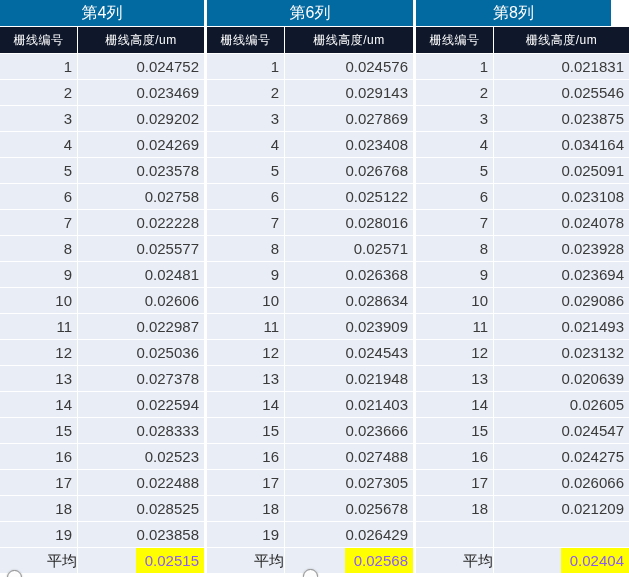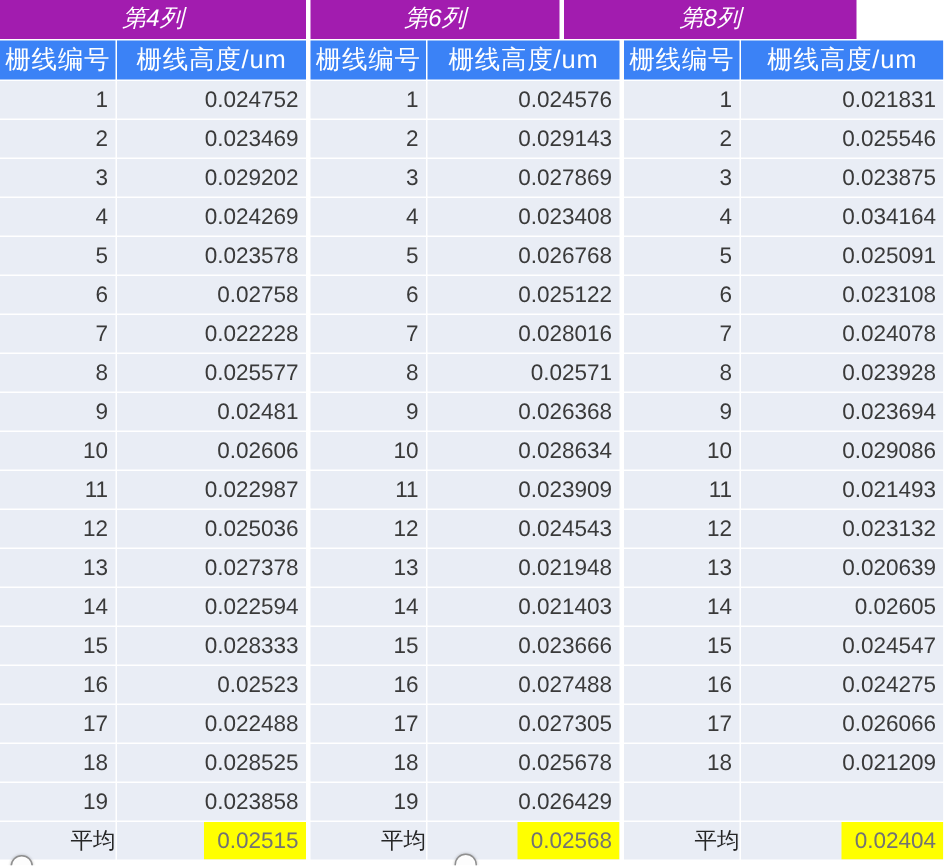--- a/index.html
+++ b/index.html
@@ -14,28 +14,28 @@
   .hrow .cell{height:26px;line-height:26px;}
   
   .c0{width:77px;margin-right:1px;}
   .c1{width:126px;margin-right:3px;}
   .c2{width:77px;margin-right:1px;}
   .c3{width:128px;margin-right:3px;}
   .c4{width:77px;margin-right:1px;}
   .c5{width:135px;}
   
   .hdr0{width:204px;margin-right:3px;}
-  .hdr1{width:166px;margin-right:3px;}
+  .hdr1{width:206px;margin-right:3px;}
   .hdr2{width:195px;}
-  .ghead{background:#a21caf;color:#ffffff;text-align:center;font-size:16px;font-style:italic;}
-  .sub{background:#3b82f6;color:#ffffff;text-align:center;font-size:17px;letter-spacing:0.5px;}
+  .ghead{background:#0369a1;color:#ffffff;text-align:center;font-size:16px;}
+  .sub{background:#0f172a;color:#ffffff;text-align:center;font-size:12px;letter-spacing:0.5px;}
   .num{background:#E9EDF5;color:#3a3a3a;text-align:right;padding-right:5px;font-size:15px;}
   .avg-label{background:#E9EDF5;color:#262626;text-align:right;padding-left:2px;font-size:15px;}
   .avg-val{background:#E9EDF5;text-align:right;padding:0;font-size:15px;}
-  .hl{display:inline-block;background:#FFFF00;color:#737373;height:25px;line-height:25px;padding:0 5px 0 9px;}
+  .hl{display:inline-block;background:#FFFF00;color:#8b5cf6;height:25px;line-height:25px;padding:0 5px 0 9px;}
   .handle{
     position:absolute;width:13px;height:13px;border-radius:50%;
     background:#fdfdfd;border:1px solid #8f8f8f;box-shadow:0 0 2px rgba(0,0,0,.25);
   }
 </style>
 </head>
 <body>
 
 <div class="sheet">
 

